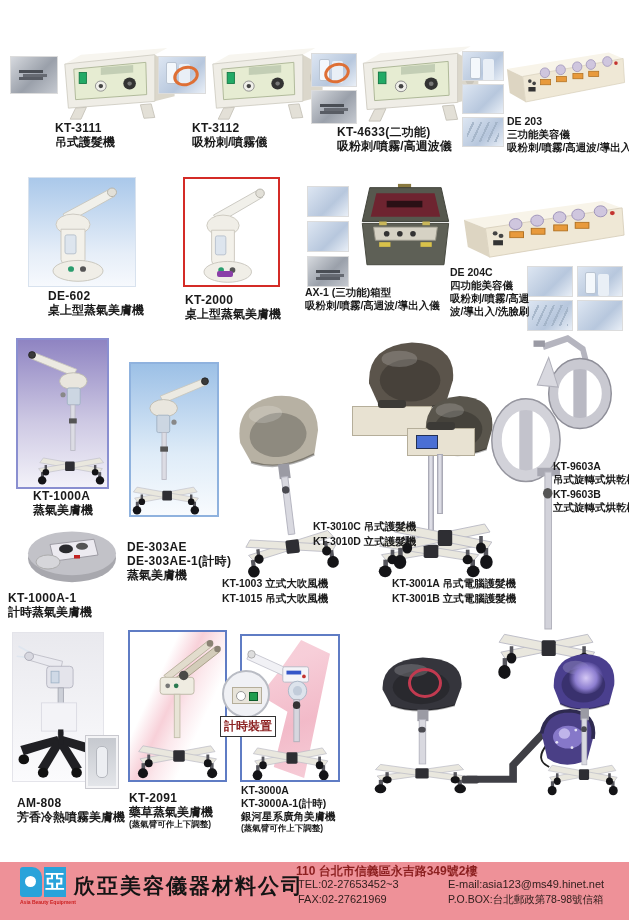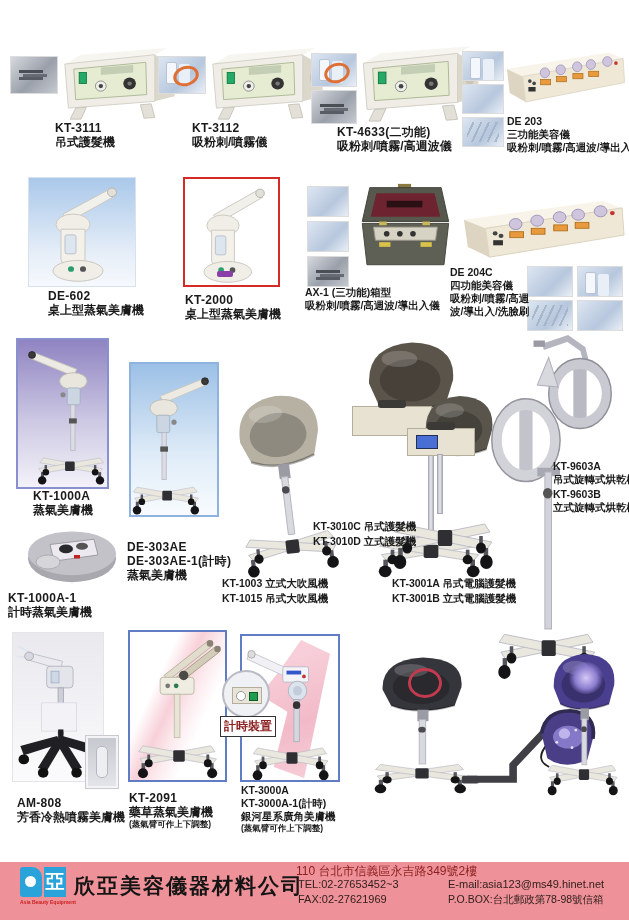--- a/index.html
+++ b/index.html
@@ -64,21 +64,21 @@
   
   .footer{position:absolute;left:0;top:862px;width:629px;height:58px;background:#ee9198;}
   .logo{position:absolute;left:20px;top:5px;width:48px;height:42px;}
   .logo-a{position:absolute;left:0;top:0;width:22px;height:30px;background:#29a3da;border-radius:3px 10px 3px 3px;}
   .logo-a::after{content:"";position:absolute;left:5px;top:9px;width:11px;height:11px;border-radius:50%;background:#fff;}
   .logo-ya{position:absolute;left:24px;top:0;width:22px;height:30px;background:#29a3da;color:#fff;
      font-size:19px;font-weight:bold;text-align:center;line-height:30px;}
   .logo-caption{position:absolute;left:0;top:32px;width:60px;font-size:5px;color:#cc2222;font-weight:bold;white-space:nowrap;}
   .company{position:absolute;left:74px;top:10px;font-size:21px;font-weight:900;color:#141414;
      letter-spacing:2px;white-space:nowrap;}
-  .f-addr{position:absolute;left:296px;top:1px;font-size:12px;font-weight:normal;color:#8b1f1f;white-space:nowrap;}
+  .f-addr{position:absolute;left:296px;top:1px;font-size:12px;font-weight:bold;color:#8b1f1f;white-space:nowrap;}
   .f-line{position:absolute;font-size:11px;font-weight:normal;color:#33201e;white-space:nowrap;}
 </style>
 </head>
 <body>
 
 <svg width="0" height="0" style="position:absolute" aria-hidden="true">
 <defs>
   <symbol id="basex" viewBox="0 0 120 60">
     <polygon points="6,32 104,14 110,22 12,40" fill="#e9e7de" stroke="#bcbcc6" stroke-width="1"></polygon>
     <polygon points="10,14 112,32 106,40 4,22" fill="#e9e7de" stroke="#bcbcc6" stroke-width="1"></polygon>

